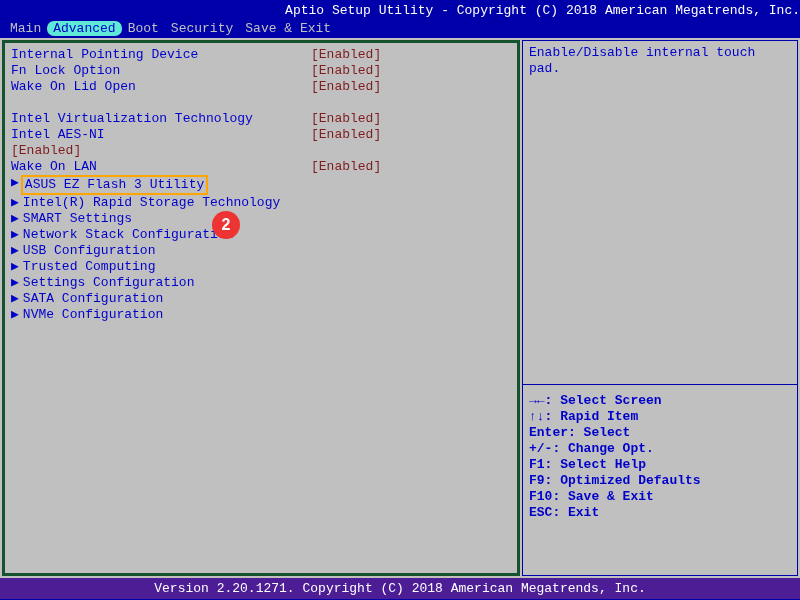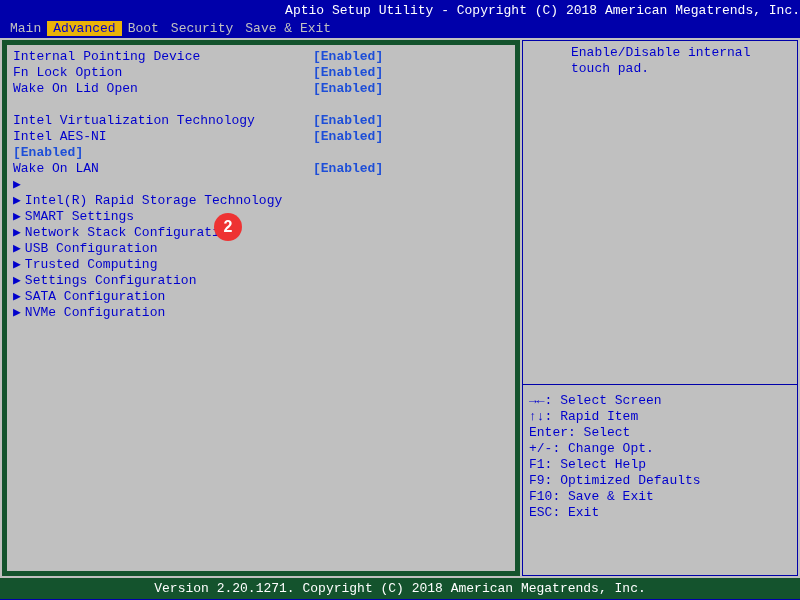--- a/index.html
+++ b/index.html
@@ -27,91 +27,91 @@
       background: #0000aa;
       display: flex;
       padding: 0 4px 2px 4px;
     }
     .menu-item {
       color: #c0c0c0;
       padding: 0 6px;
       cursor: pointer;
     }
     .menu-item.active {
-      background: #eab308;
-      color: #0000cc;
+      background: #5eead4;
+      color: #0000cc;
+      border-radius: 7px;
     }
     .main-area {
       background: #c0c0c0;
       height: 540px;
       display: flex;
       padding: 2px;
     }
     .left-panel {
-      border: 5px solid #14532d;
+      border: 3px solid #14532d;
       width: 518px;
       padding: 4px 6px;
       margin-right: 2px;
       position: relative;
     }
     .right-panel {
       border: 1px solid #0000aa;
       flex: 1;
       padding: 4px 6px;
       display: flex;
       flex-direction: column;
     }
     .help-text {
       color: #0000cc;
       line-height: 16px;
-      margin-left: 42px;
     }
     .right-divider {
       border-bottom: 1px solid #0000aa;
       margin: 8px -6px;
       flex-grow: 1;
     }
     .nav-help {
       color: #0000cc;
       line-height: 16px;
       padding-bottom: 50px;
+      font-weight: bold;
     }
     .setting-row {
       display: flex;
       color: #0000cc;
       line-height: 16px;
       cursor: pointer;
     }
     .setting-label {
       width: 300px;
     }
     .setting-value {
-      color: #1d4ed8;
-      font-weight: bold;
+      color: #7f1d1d;
     }
     .spacer {
       height: 16px;
     }
     .submenu-row {
       color: #0000cc;
       line-height: 16px;
       cursor: pointer;
       display: flex;
     }
     .submenu-highlighted {
       display: inline-block;
       border: 2px solid #ffa500;
       padding: 0 2px;
       margin-left: -2px;
     }
     .triangle {
       margin-right: 4px;
     }
     .footer-bar {
-      background: #14532d;
+      background: #4c1d95;
       color: #ffffff;
       text-align: center;
       padding: 3px 0;
       font-size: 13px;
     }
     .badge {
       position: absolute;
       top: 168px;
       left: 207px;
       width: 28px;
@@ -165,20 +165,21 @@
     </div>
     <div class="setting-row">
       <span class="setting-value">[Enabled]</span>
     </div>
     <div class="setting-row">
       <span class="setting-label">Wake On LAN</span>
       <span class="setting-value">[Enabled]</span>
     </div>
     <div class="submenu-row">
       <span class="triangle">▶</span>
+      <span class="submenu-highlighted">ASUS EZ Flash 3 Utility</span>
     </div>
     <div class="submenu-row">
       <span class="triangle">▶</span>
       <span>Intel(R) Rapid Storage Technology</span>
     </div>
     <div class="submenu-row">
       <span class="triangle">▶</span>
       <span>SMART Settings</span>
     </div>
     <div class="submenu-row">

